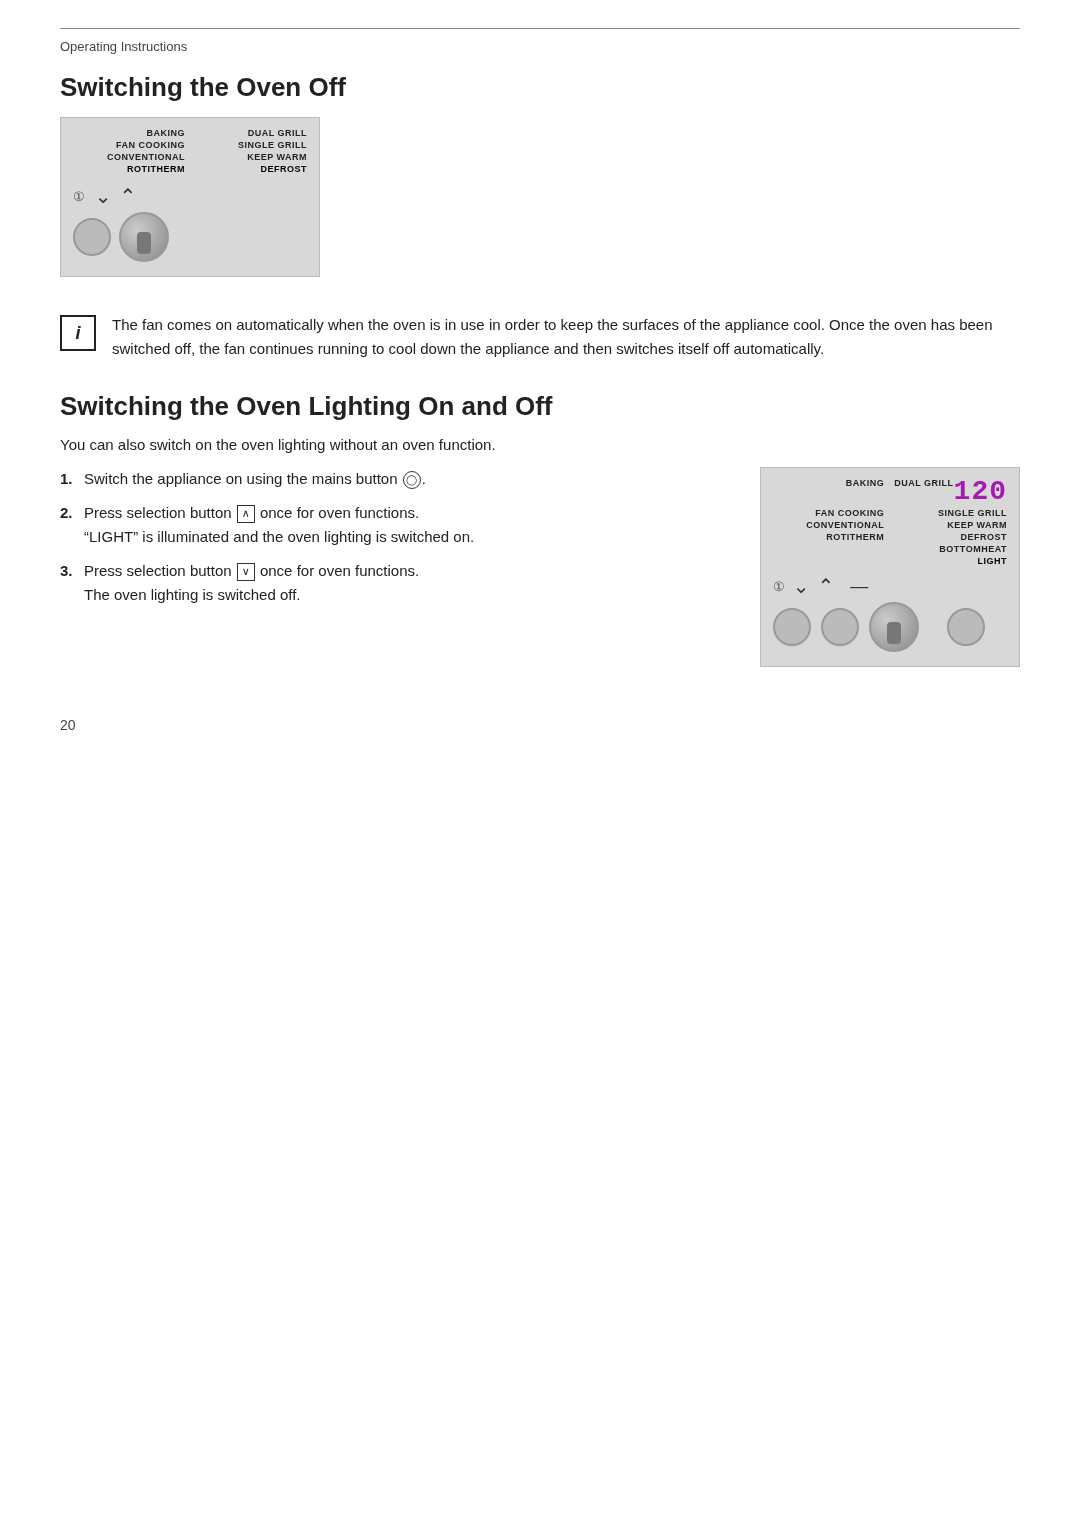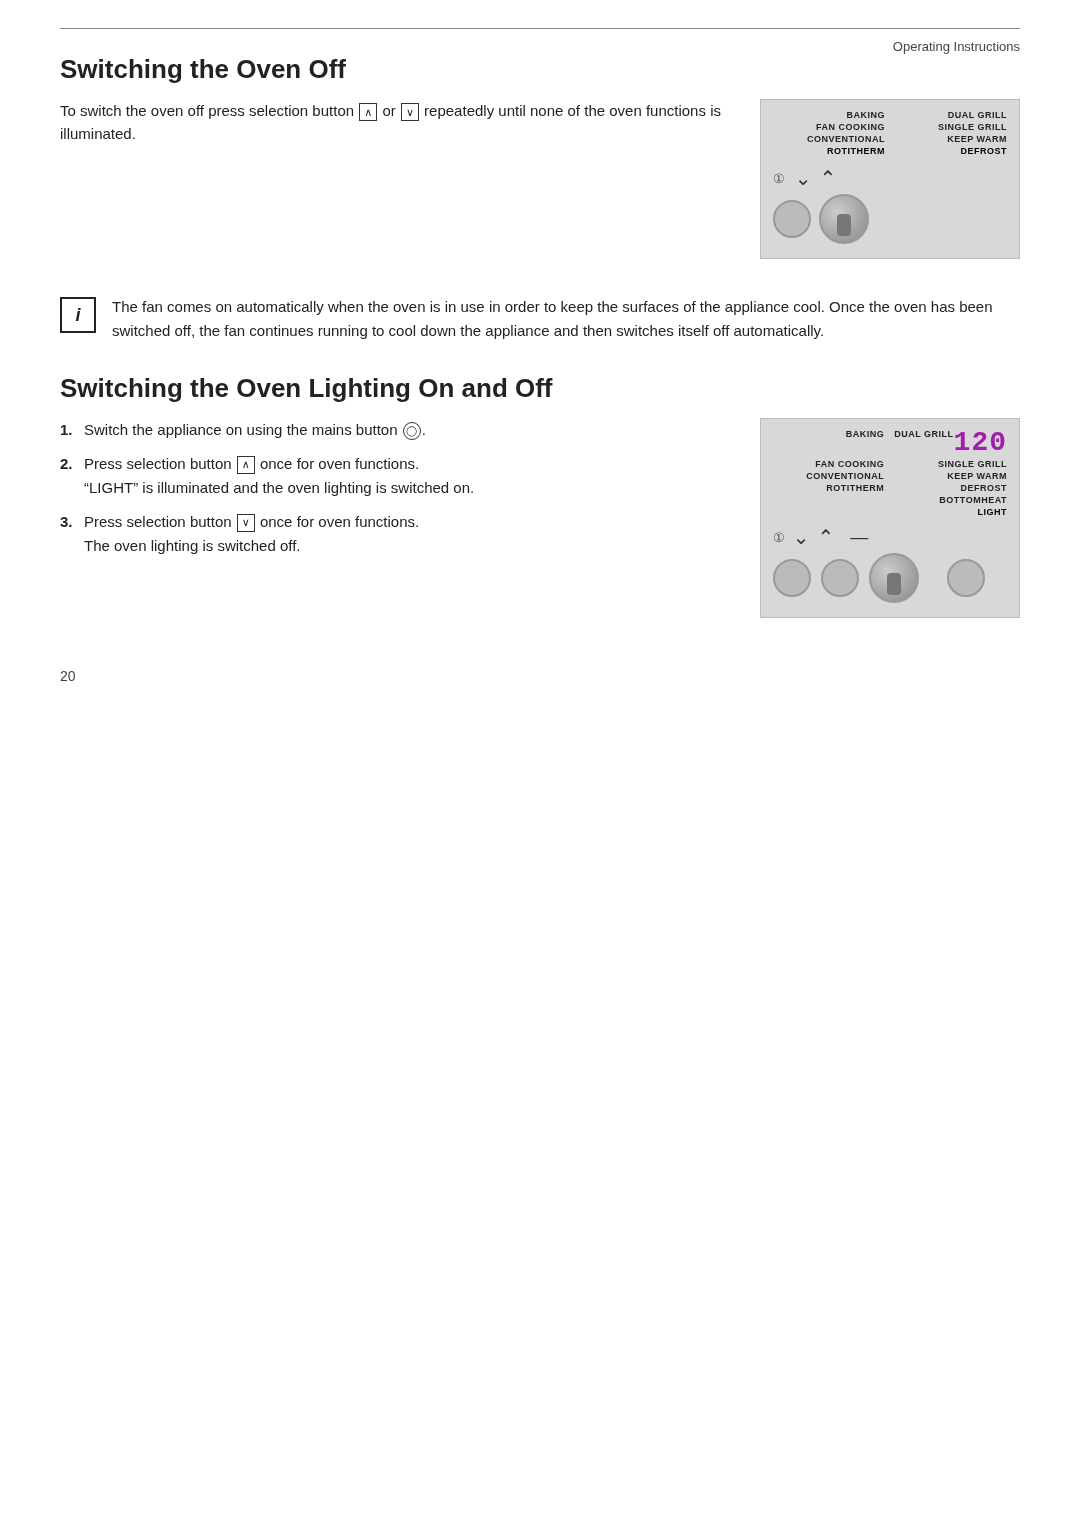--- a/index.html
+++ b/index.html
@@ -16,21 +16,21 @@
       padding: 28px 60px 60px 60px;
       position: relative;
     }
     .top-rule {
       border-top: 1px solid #888;
       margin-bottom: 10px;
     }
     .header-label {
       font-size: 13px;
       color: #444;
-      text-align: right;
+      margin-bottom: 18px;
     }
     .section {
       margin-bottom: 36px;
     }
     .section-title {
       font-size: 26px;
       font-weight: bold;
       margin-bottom: 14px;
     }
     .content-row {
@@ -211,29 +211,20 @@
 </head>
 <body>
 
 <div class="page-container">
   <div class="top-rule"></div>
   <div class="header-label">Operating Instructions</div>
 
   <div class="section">
     <div class="section-title">Switching the Oven Off</div>
     <div class="content-row">
-      <div class="text-col">
-        <p>
-          <span>To switch the oven off press selection button</span>
-          <span class="inline-btn">∧</span>
-          <span>or</span>
-          <span class="inline-btn">∨</span>
-          <span> repeatedly until none of the oven functions is illuminated.</span>
-        </p>
-      </div>
       <div class="img-col">
 
         <div class="oven-panel">
           <div class="oven-panel-labels">
             <span class="oven-label">BAKING</span>
             <span class="oven-label">DUAL GRILL</span>
             <span class="oven-label">FAN COOKING</span>
             <span class="oven-label">SINGLE GRILL</span>
             <span class="oven-label">CONVENTIONAL</span>
             <span class="oven-label">KEEP WARM</span>
@@ -261,20 +252,21 @@
     <div class="info-icon-wrap">
       <span>i</span>
     </div>
     <div class="info-content">
       <p>The fan comes on automatically when the oven is in use in order to keep the surfaces of the appliance cool. Once the oven has been switched off, the fan continues running to cool down the appliance and then switches itself off automatically.</p>
     </div>
   </div>
 
   <div class="section">
     <div class="section-title">Switching the Oven Lighting On and Off</div>
+    <p style="margin-bottom:14px;font-size:15px;">You can also switch on the oven lighting without an oven function.</p>
     <div class="content-row">
       <div class="text-col">
         <ol class="numbered-list">
           <li>
             <span class="num-label">1.</span>
             <span class="num-text">
               Switch the appliance on using the mains button
               <span class="inline-btn inline-btn-circle" style="font-size:10px;">◯</span>.
             </span>
           </li>

